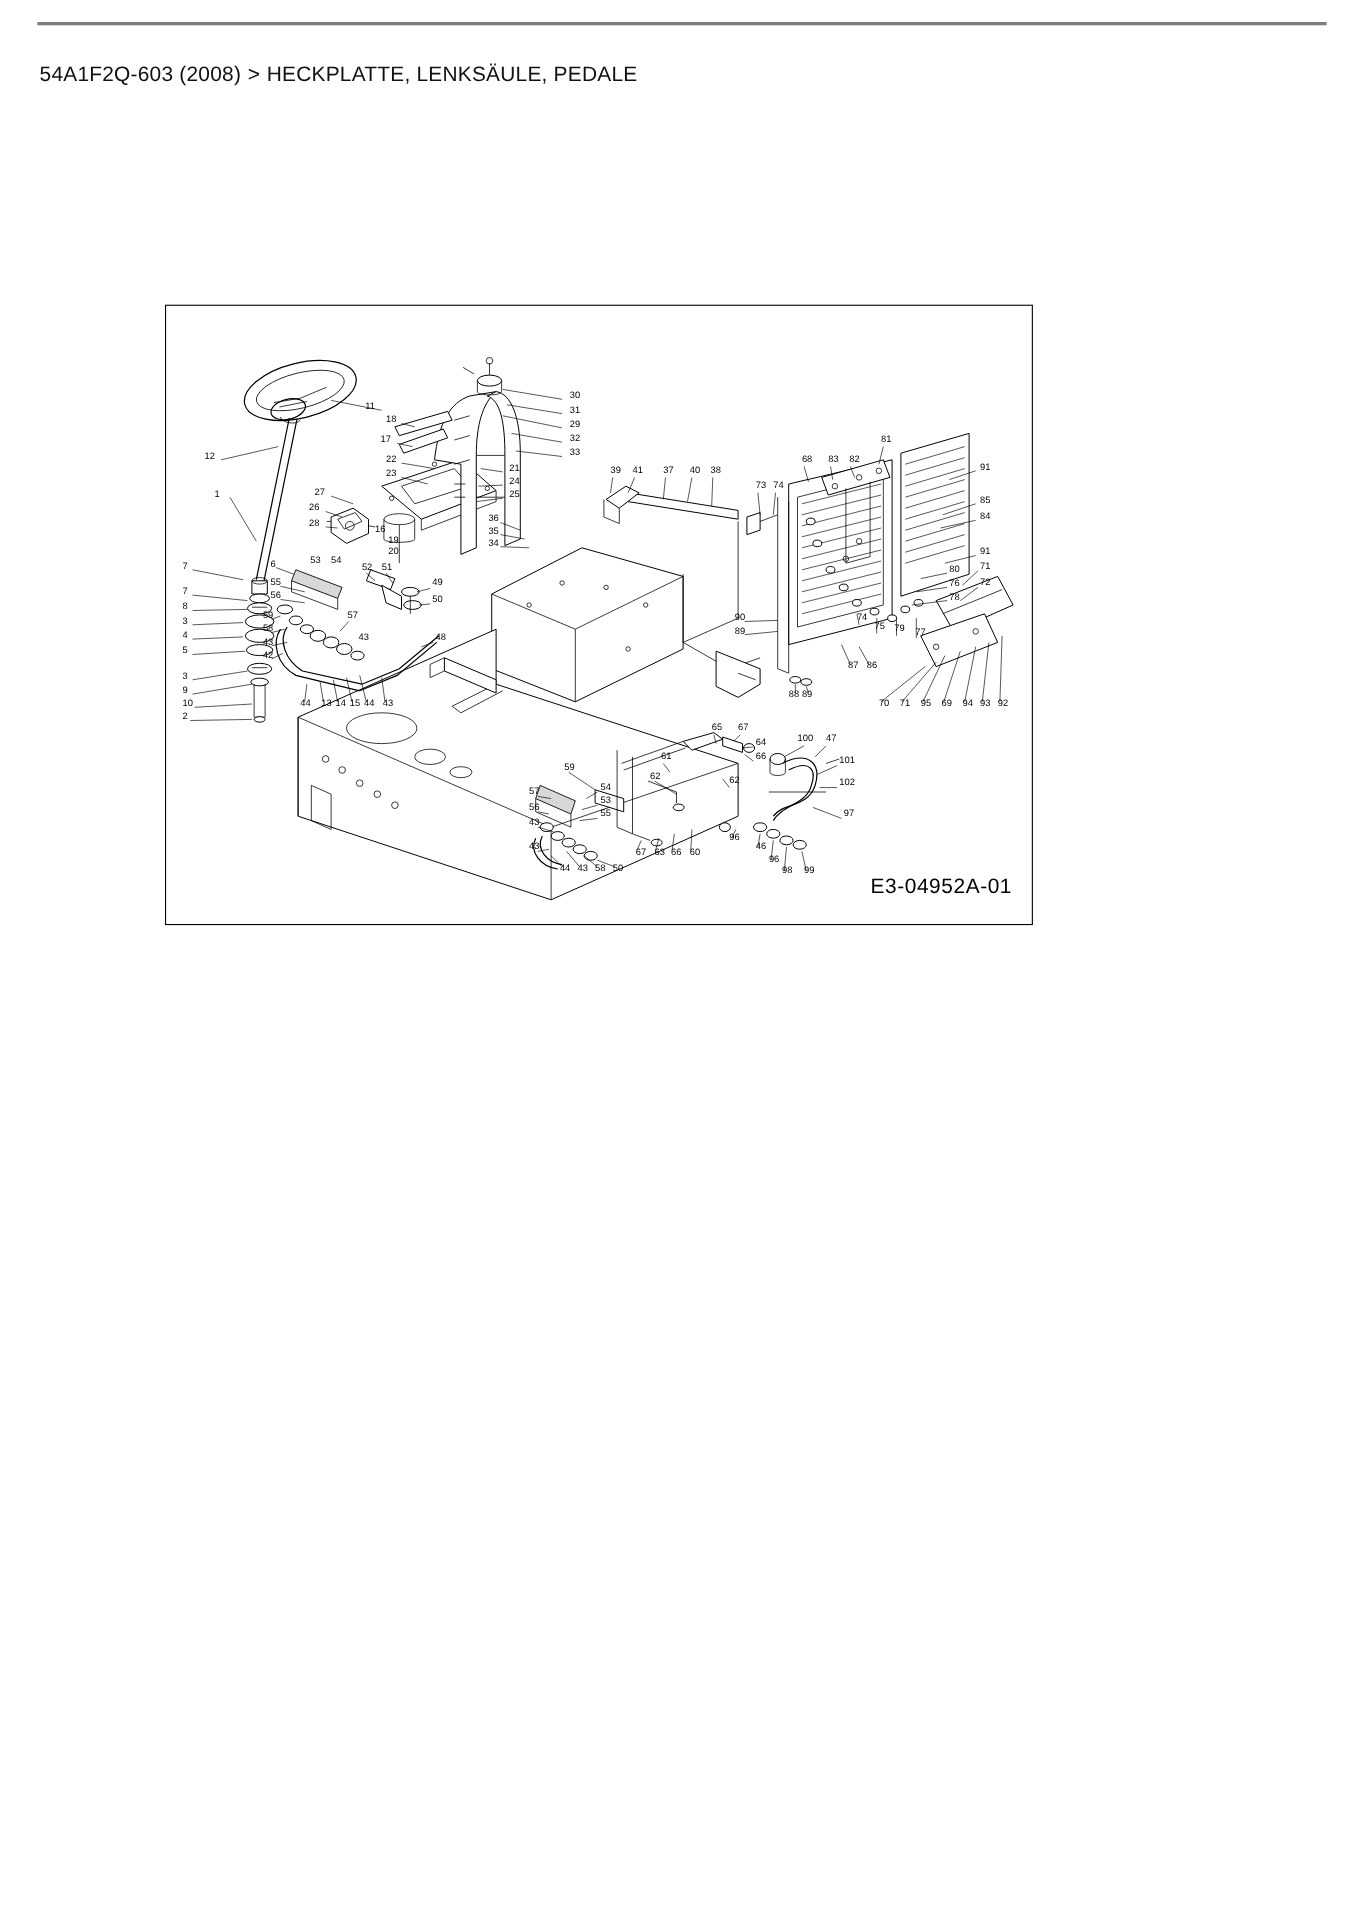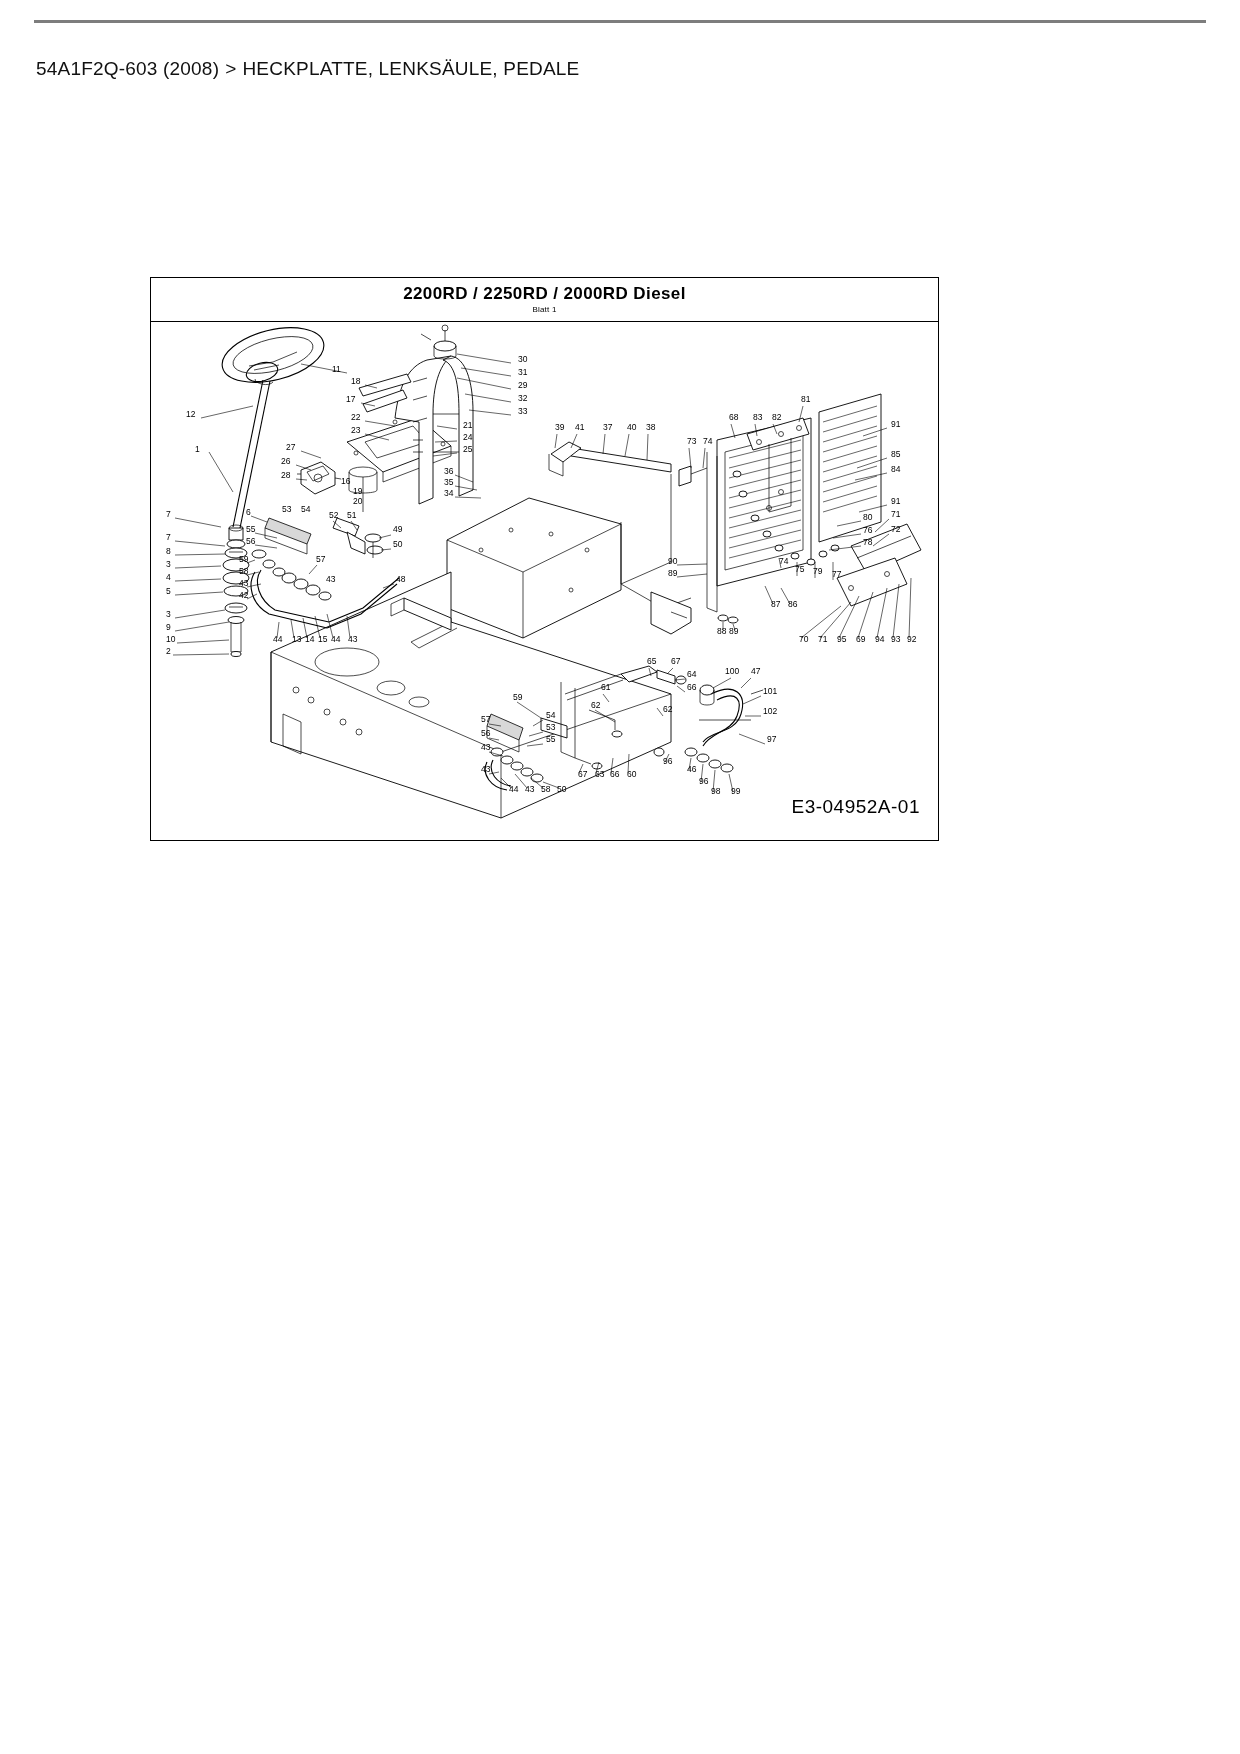--- a/index.html
+++ b/index.html
@@ -108,24 +108,20 @@
 <div class="page">
 
   <div class="top-rule"></div>
 
   <div class="breadcrumb">
     <span>54A1F2Q-603 (2008)</span><span class="crumb-sep">&gt;</span><span>HECKPLATTE, LENKSÄULE, PEDALE</span>
   </div>
 
   <div class="diagram-frame">
 
-    <div class="diagram-header">
-      <div class="diagram-title">2200RD /  2250RD /  2000RD Diesel</div>
-      <div class="diagram-subtitle">Blatt 1</div>
-    </div>
 
     <div class="svg-wrap">
       <svg width="787" height="518" viewBox="0 0 787 518" xmlns="http://www.w3.org/2000/svg">
 
         <g>
           <ellipse cx="122" cy="33" rx="52" ry="25" transform="rotate(-14 122 33)" class="ln-med"></ellipse>
           <ellipse cx="122" cy="33" rx="41" ry="16" transform="rotate(-14 122 33)" class="ln-thin"></ellipse>
           <path d="M98 44 L122 40 L146 30" class="ln-thin"></path>
           <path d="M103 48 L128 43" class="ln-thin"></path>
           <ellipse cx="111" cy="50" rx="16" ry="9" transform="rotate(-14 111 50)" class="ln-med"></ellipse>

